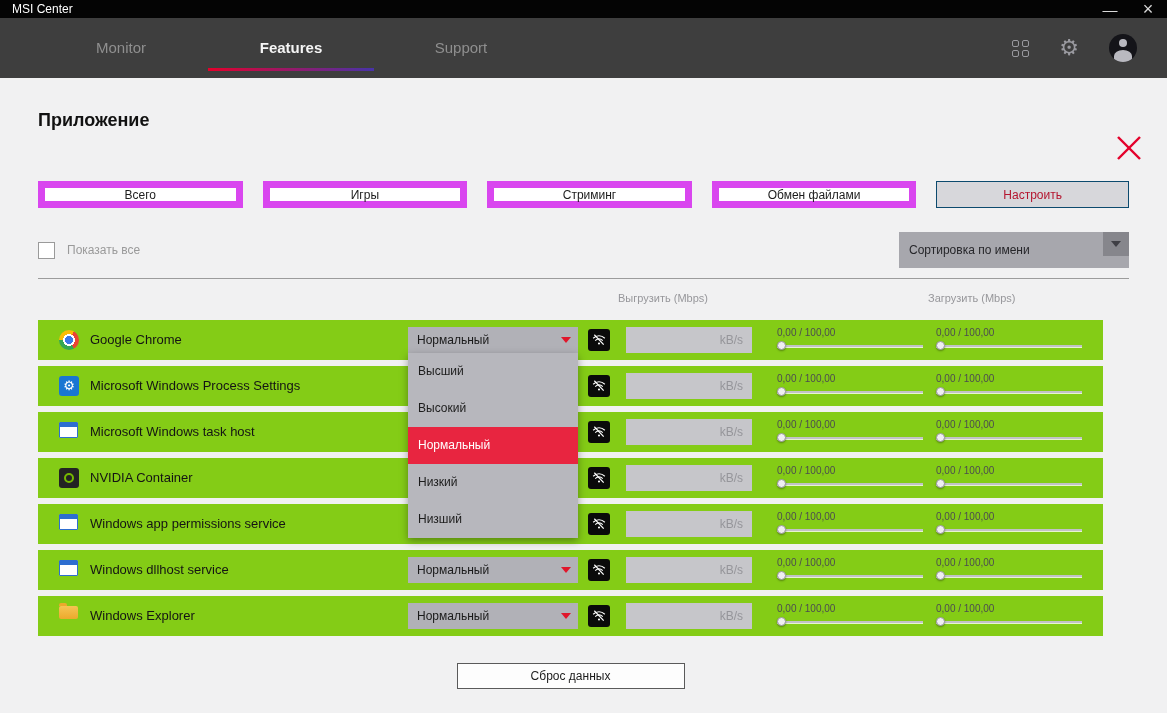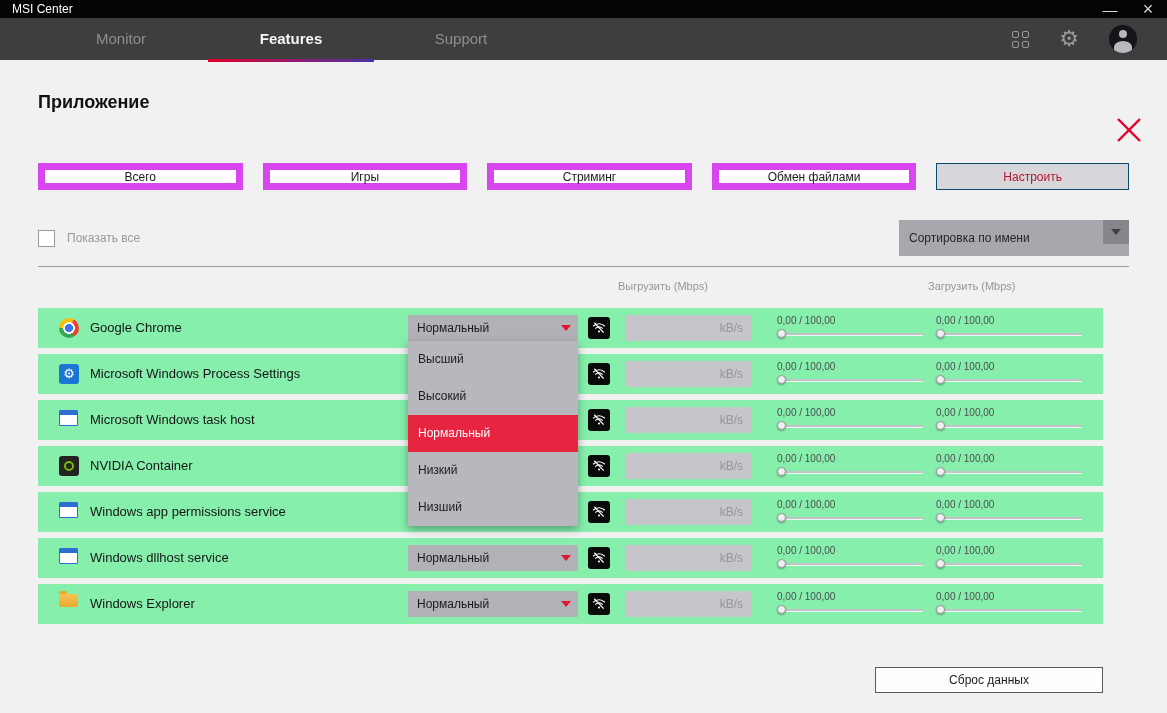--- a/index.html
+++ b/index.html
@@ -7,21 +7,21 @@
     width:1167px;height:713px;overflow:hidden;position:relative;
     background:#f1f1f2;font-family:"Liberation Sans",sans-serif;
   }
   
   .titlebar{height:18px;background:#040404;display:flex;align-items:center;}
   .titlebar-title{color:#ffffff;font-size:12px;padding-left:12px;}
   .win-controls{margin-left:auto;display:flex;}
   .win-btn{width:38px;height:26px;display:flex;align-items:center;justify-content:center;
     color:#d9d9d9;background:transparent;border:none;font-size:15px;line-height:1;cursor:default;}
   
-  .nav{height:42px;background:#3e3e3e;display:flex;align-items:center;padding:0 30px 0 36px;}
+  .nav{height:60px;background:#3e3e3e;display:flex;align-items:center;padding:0 30px 0 36px;}
   .tab{width:170px;text-align:center;font-size:15px;color:#8f8f8f;height:46px;line-height:46px;position:relative;cursor:default;}
   .tab.active{color:#f5f5f5;font-weight:bold;}
   .tab.active::after{content:'';position:absolute;left:2px;right:2px;bottom:0;height:3px;
     background:linear-gradient(90deg,#e4002b,#4733a8);}
   .nav-right{margin-left:auto;display:flex;align-items:center;gap:30px;}
   .grid-icon{width:17px;height:17px;display:grid;grid-template-columns:1fr 1fr;grid-template-rows:1fr 1fr;gap:3px;}
   .grid-icon span{border:1.5px solid #9a9aa0;border-radius:2px;}
   .gear-icon{color:#9a9aa0;font-size:22px;line-height:1;}
   .avatar{width:28px;height:28px;border-radius:50%;background:#141419;position:relative;overflow:hidden;}
   .avatar::before{content:'';position:absolute;top:5px;left:10px;width:8px;height:8px;border-radius:50%;background:#b9b9c0;}
@@ -29,36 +29,36 @@
   
   .content{padding:0 38px;position:relative;}
   .page-title{font-size:18px;font-weight:bold;color:#111;margin:32px 0 0;}
   .close-x{position:absolute;top:24px;right:24px;cursor:default;background:none;border:none;padding:0;}
   
   .filters{display:flex;gap:20px;margin-top:50px;}
   .filter-btn{flex:1;height:27px;background:#ffffff;border:7px solid #d946ef;font-size:12px;color:#1c1c1c;
     display:flex;align-items:center;justify-content:center;font-family:inherit;cursor:default;}
   .filter-btn.active{background:#d7d7db;border:1px solid #0c4a6e;color:#b4152f;}
   
-  .controls{display:flex;align-items:center;margin-top:30px;}
+  .controls{display:flex;align-items:center;margin-top:24px;}
   .checkbox{width:17px;height:17px;background:#ffffff;border:1px solid #9a9a9a;box-sizing:border-box;}
   .show-all-label{font-size:12px;color:#9a9a9a;margin-left:12px;}
   .sort-dd{margin-left:auto;width:230px;height:36px;background:#a7a7ad;position:relative;display:flex;align-items:center;}
   .sort-label{font-size:12px;color:#26262a;padding-left:10px;}
   .sort-arrow{position:absolute;right:0;top:0;width:26px;height:24px;background:#86868c;
     display:flex;align-items:center;justify-content:center;}
   .sort-arrow::after{content:'';border-left:5px solid transparent;border-right:5px solid transparent;border-top:6px solid #3f3f45;}
   .divider{border-top:1px solid #9c9c9c;margin-top:10px;}
   
   .list{position:relative;}
   .col-headers{position:relative;height:41px;}
   .col-h{position:absolute;top:13px;font-size:11px;color:#97979b;}
   .col-h.upload{left:580px;}
   .col-h.download{left:890px;}
-  .row{height:40px;background:#86efac;margin-bottom:6px;position:relative;width:calc(100% - 26px);}
+  .row{height:40px;background:#84cc16;margin-bottom:6px;position:relative;width:calc(100% - 26px);}
   .app-icon{position:absolute;left:21px;top:10px;display:block;}
   .app-name{position:absolute;left:52px;top:0;line-height:40px;font-size:13px;color:#141414;white-space:nowrap;}
   .priority{position:absolute;left:370px;top:7px;width:170px;height:26px;background:#b1b1b7;cursor:default;}
   .priority-label{font-size:12px;color:#1a1a1a;line-height:26px;padding-left:9px;display:block;}
   .caret-red{position:absolute;right:7px;top:10px;width:0;height:0;
     border-left:5px solid transparent;border-right:5px solid transparent;border-top:6px solid #e0162b;}
   .nonet{position:absolute;left:550px;top:9px;width:22px;height:22px;background:#0a0a0a;border-radius:3px;
     display:flex;align-items:center;justify-content:center;border:none;padding:0;cursor:default;}
   .kbs{position:absolute;left:588px;top:7px;width:126px;height:26px;background:#c6c6ca;text-align:right;
     font-size:12px;color:#95959a;line-height:26px;padding-right:9px;box-sizing:border-box;}
@@ -68,21 +68,21 @@
   .slider-val{font-size:10px;color:#4c4c50;}
   .track{margin-top:7px;height:2px;background:#c2c2c7;position:relative;box-shadow:0 1px 0 rgba(255,255,255,.8);}
   .handle{position:absolute;left:0;top:-4px;width:9px;height:9px;border-radius:50%;background:#efeff1;
     border:1px solid #97979b;box-shadow:0 1px 2px rgba(0,0,0,.35);box-sizing:border-box;}
   
   .dd-list{position:absolute;left:370px;top:74px;width:170px;background:#b7b7bd;z-index:6;
     box-shadow:0 3px 8px rgba(0,0,0,.35);}
   .dd-option{height:37px;line-height:37px;padding-left:10px;font-size:12px;color:#1c1c1c;cursor:default;}
   .dd-option.selected{background:#e82540;color:#ffffff;}
   
-  .footer{display:flex;justify-content:flex-end;margin-top:43px;padding-right:26px;}
+  .footer{display:flex;justify-content:center;margin-top:27px;padding-right:26px;}
   .reset-btn{width:228px;height:26px;background:#fdfdfd;border:1px solid #5a5a5a;font-size:12px;color:#1c1c1c;
     font-family:inherit;cursor:default;}
   
   .icon-chrome{width:20px;height:20px;border-radius:50%;
     background:
       radial-gradient(circle at 50% 50%, #3b78e7 0 4px, #ffffff 4px 6px, rgba(0,0,0,0) 6px),
       conic-gradient(from 150deg, #34a853 0 120deg, #fbbc05 0 240deg, #ea4335 0 360deg);}
   .icon-settings{width:20px;height:20px;background:#1976d2;border-radius:3px;color:#fff;font-size:13px;
     line-height:20px;text-align:center;}
   .icon-settings::before{content:'\2699';}

